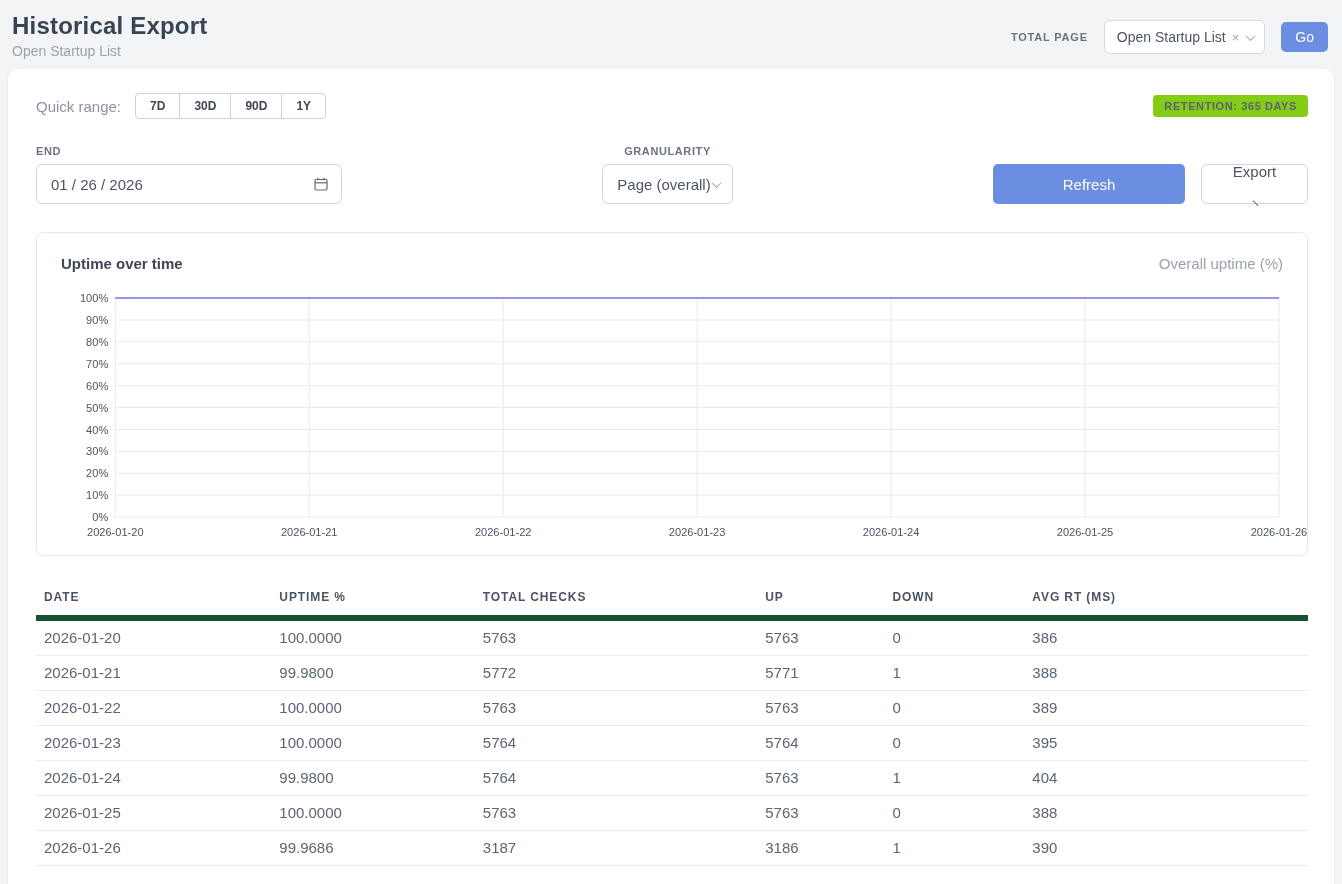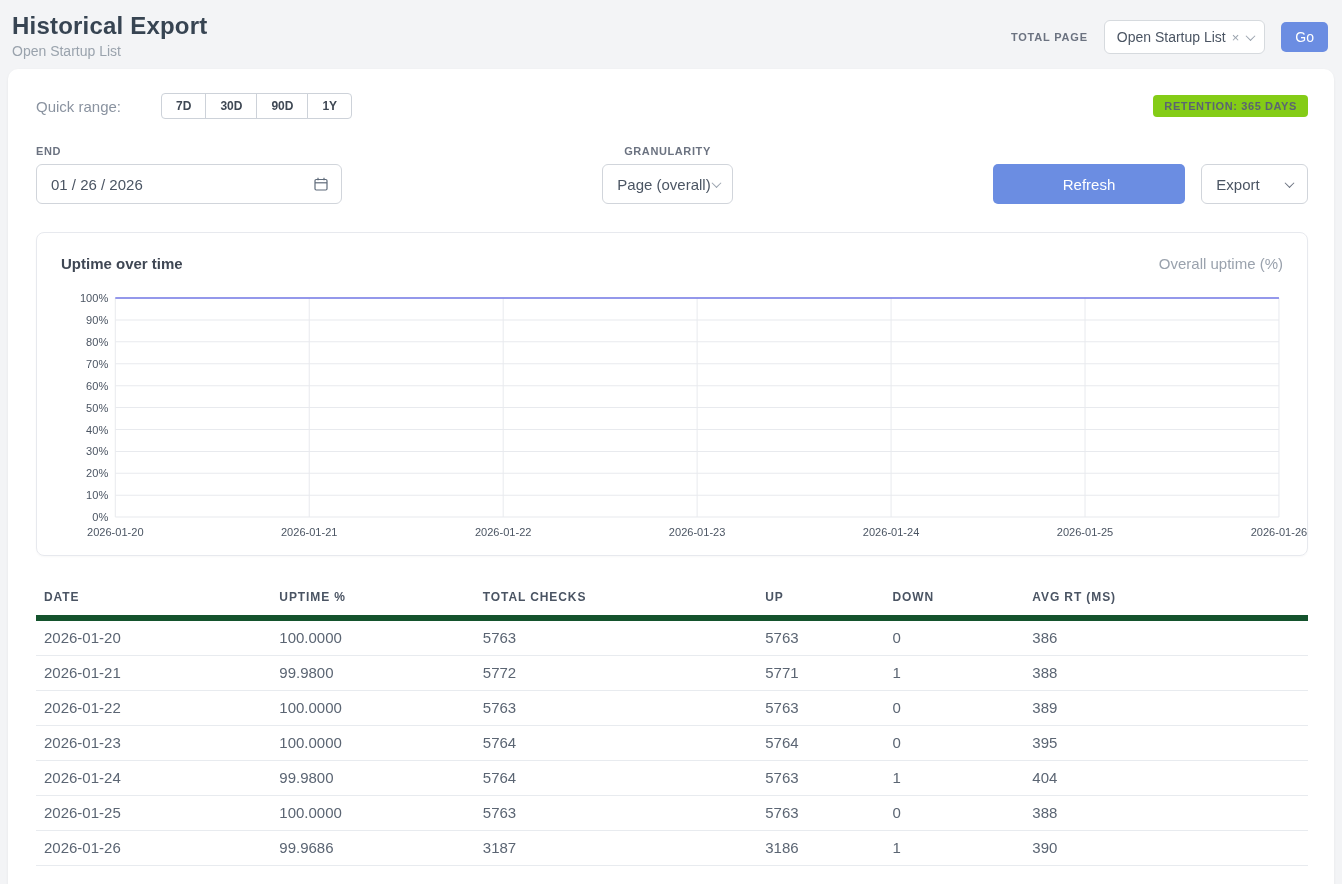--- a/index.html
+++ b/index.html
@@ -30,21 +30,21 @@
   .btn-primary {
     background: #6b8de2; color: #fff; border: none; border-radius: 5px;
     font-family: "Liberation Sans", sans-serif; font-size: 14px; cursor: pointer;
   }
   .btn-go { height: 30px; padding: 0 14px; }
   .panel {
     background: #fff; margin: 0 8px 8px 8px; border-radius: 10px;
     box-shadow: 0 1px 3px rgba(0,0,0,0.06); padding: 24px 26px 28px 28px;
     min-height: 800px;
   }
-  .quick-row { display: flex; align-items: center; gap: 26px; }
+  .quick-row { display: flex; align-items: center; }
   .quick-label { font-size: 15px; color: #8a93a0; margin-right: 14px; }
   .btn-group { display: flex; }
   .seg-btn {
     background: #fff; border: 1px solid #cdd2d9; color: #3f4854;
     font-family: "Liberation Sans", sans-serif; font-size: 12px; font-weight: 600;
     padding: 5px 14px; margin-left: -1px; cursor: pointer;
   }
   .seg-btn:first-child { border-radius: 4px 0 0 4px; margin-left: 0; }
   .seg-btn:last-child { border-radius: 0 4px 4px 0; }
   .retention-badge {
@@ -62,21 +62,21 @@
     height: 40px; display: flex; align-items: center;
     padding: 0 12px 0 14px; font-size: 15px; color: #4b5563; cursor: pointer;
   }
   .input-box .spacer { flex: 1; }
   .w-date { width: 306px; }
   .field-grow { flex: 1; align-items: center; }
   .btn-refresh { width: 192px; height: 40px; font-size: 15px; }
   .btn-export {
     width: 107px; height: 40px; background: #fff; border: 1px solid #d1d5db; border-radius: 6px;
     font-family: "Liberation Sans", sans-serif; font-size: 15px; color: #4b5563;
-    display: flex; align-items: center; justify-content: center; gap: 24px; cursor: pointer;
+    display: flex; align-items: center; justify-content: center; gap: 24px; cursor: pointer; flex-direction: column;
   }
   .btn-export .chev { border-color: #6b7280; }
   .chart-card {
     border: 1px solid #e7e9ee; border-radius: 8px; margin-top: 28px;
     padding: 22px 24px 14px 24px; box-shadow: 0 1px 2px rgba(0,0,0,0.03);
   }
   .chart-head { display: flex; justify-content: space-between; align-items: center; margin-bottom: 16px; }
   .chart-title { font-size: 15px; font-weight: 700; color: #3f4754; }
   .chart-legend { font-size: 15px; color: #9aa2ad; }
   #uptime-chart { display: block; width: 100%; overflow: visible; }

